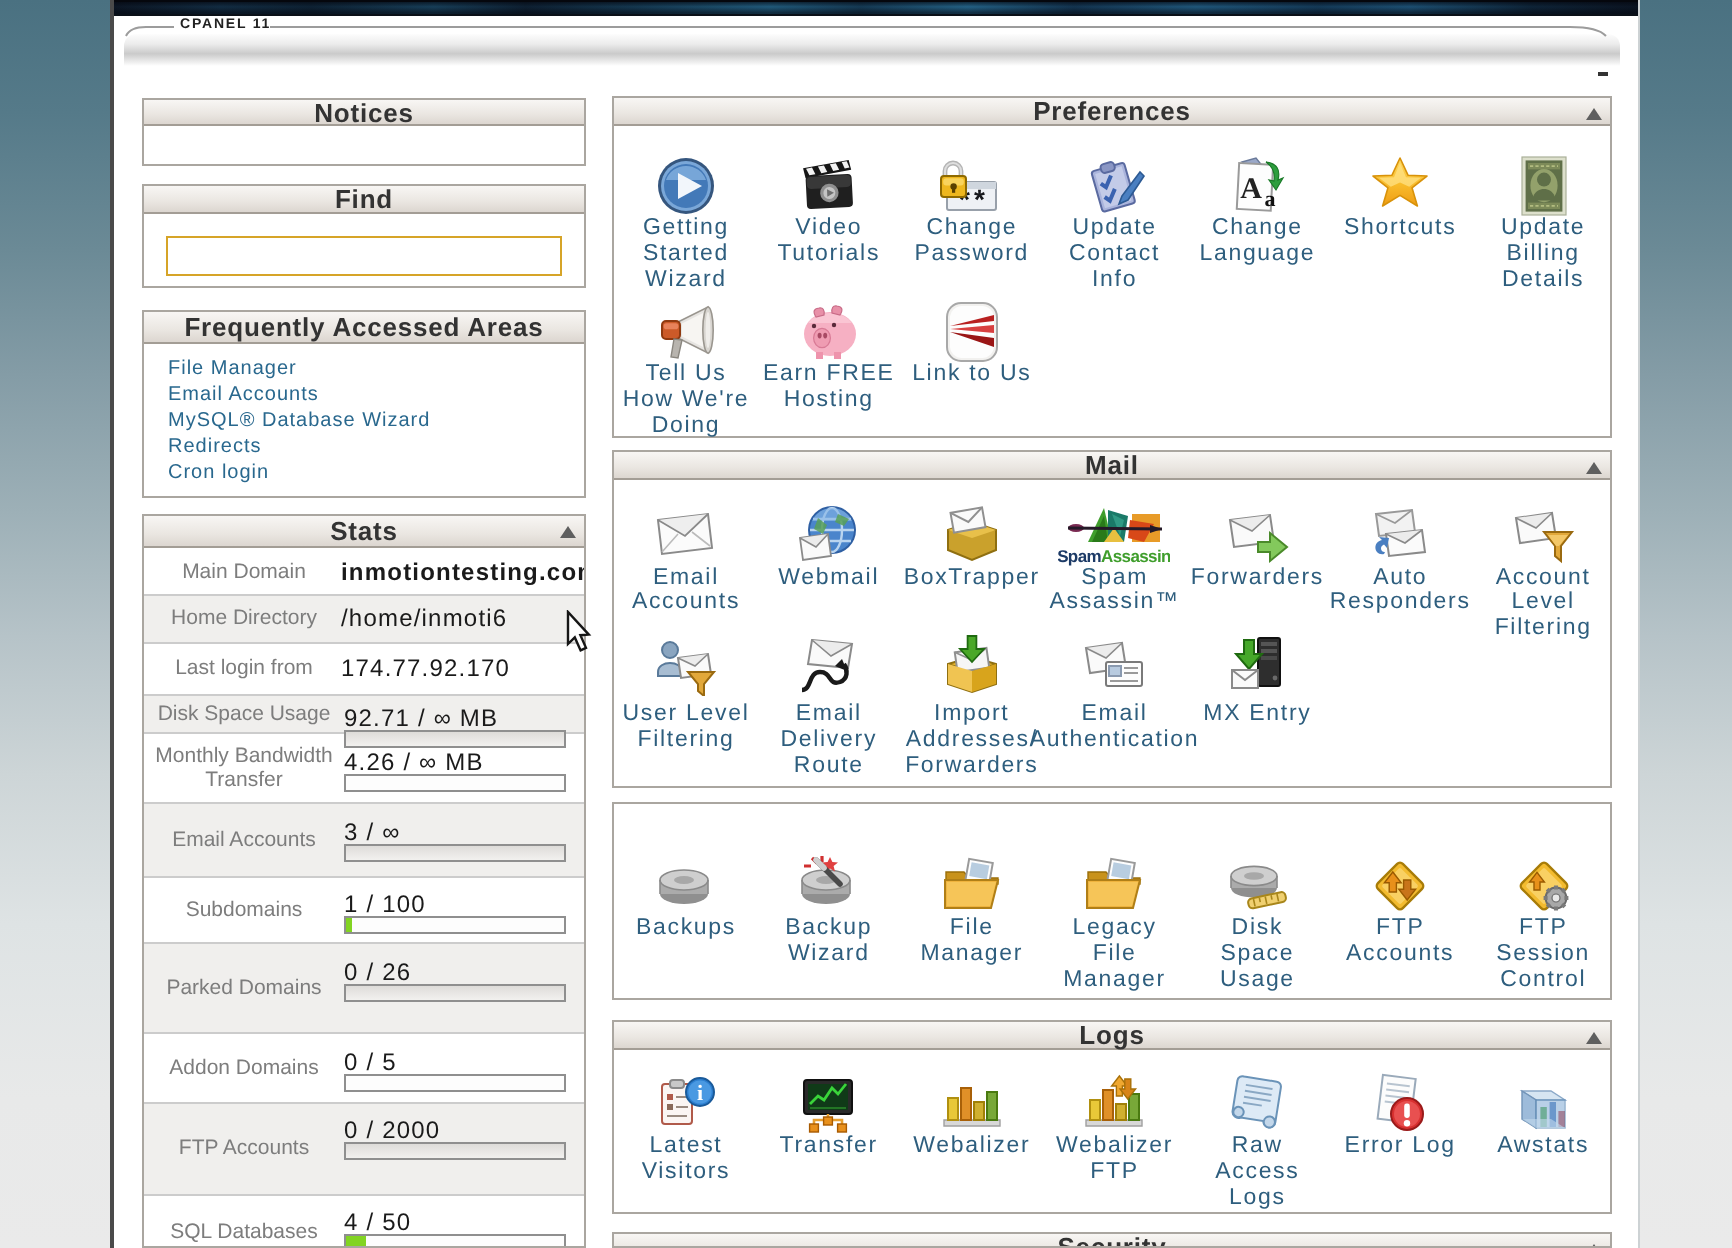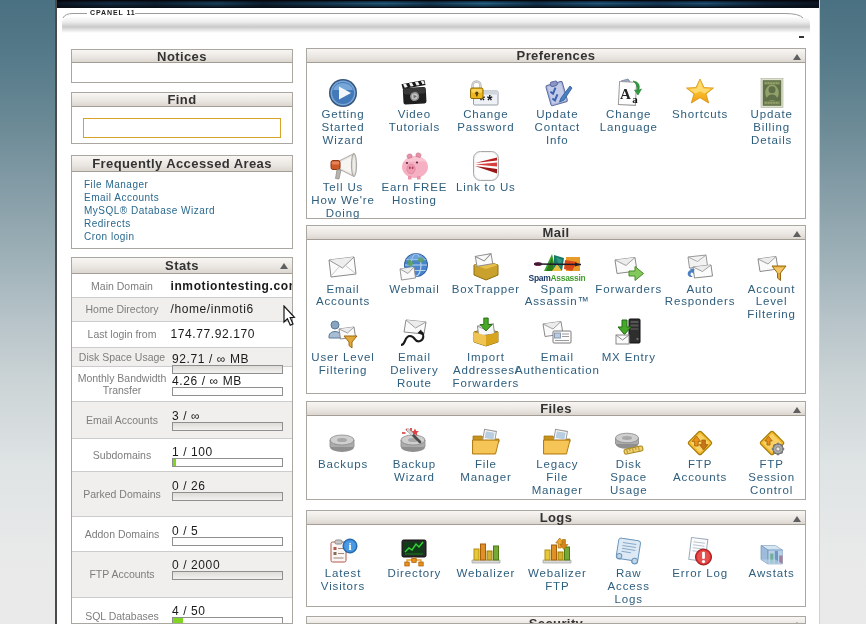--- a/index.html
+++ b/index.html
@@ -445,21 +445,20 @@
             <circle cx="24.5" cy="23" r="1.2" fill="#6a6a6a"></circle>
             <path d="M9 4 h5 v7 h4 l-6.5 7.5 -6.5 -7.5 h4 z" fill="#46a82a" stroke="#1f6a10"></path>
             <rect x="3" y="19" width="13" height="9" fill="#fafafa" stroke="#8a8a8a"></rect>
             <path d="M3 19 L9.5 24 L16 19" fill="none" stroke="#8a8a8a"></path>
           </svg>
         </div>
         <div class="lb" style="top:125px">MX Entry</div>
       </div>
     </div>
  <div class="panel main" style="top:401px;height:99px">
-      <div class="ph">Files<span class="tri"></span></div>
       <div class="cell" style="left:0px">
         <div class="ci" style="top:25px">
           <svg class="ic" width="32" height="32" viewBox="0 0 32 32">
             <ellipse cx="15" cy="20" rx="12" ry="5" fill="#8f8f8f"></ellipse>
             <rect x="3" y="13" width="24" height="7" fill="#ababab"></rect>
             <ellipse cx="15" cy="13" rx="12" ry="5" fill="#cfcfcf" stroke="#8a8a8a" stroke-width=".8"></ellipse>
             <ellipse cx="15" cy="13" rx="5" ry="2" fill="#a8a8a8"></ellipse>
             <path d="M3 13 v7 M27 13 v7" stroke="#8a8a8a" stroke-width=".8"></path>
           </svg>
         </div>
@@ -580,21 +579,21 @@
             <rect x="4" y="4" width="24" height="17" rx="1.5" fill="#2a2a2a" stroke="#111"></rect>
             <rect x="6" y="6" width="20" height="13" fill="#103a18"></rect>
             <path d="M7 16 l4 -4 3 2 4 -6 3 3 4 -5" stroke="#3ad43a" stroke-width="1.4" fill="none"></path>
             <path d="M7 18 h18" stroke="#2a8a2a" stroke-width=".8"></path>
             <path d="M16 21 v3 M9 27 v-3 h14 v3" stroke="#e8a030" stroke-width="1.3" fill="none"></path>
             <rect x="13.8" y="22.5" width="4.4" height="4" fill="#e8901c" stroke="#a85a00" stroke-width=".7"></rect>
             <rect x="6.8" y="26" width="4.4" height="4" fill="#e8901c" stroke="#a85a00" stroke-width=".7"></rect>
             <rect x="20.8" y="26" width="4.4" height="4" fill="#e8901c" stroke="#a85a00" stroke-width=".7"></rect>
           </svg>
         </div>
-        <div class="lb" style="top:56px">Directory</div>
+        <div class="lb" style="top:56px">Transfer</div>
       </div>
       <div class="cell" style="left:142.9px">
         <div class="ci" style="top:25px">
           <svg class="ic" width="32" height="32" viewBox="0 0 32 32">
             <path d="M2 27 L30 27 L30 24 L2 24 z" fill="#d8d8d8" stroke="#a0a0a0" stroke-width=".7"></path>
             <rect x="4" y="13" width="5" height="11" fill="#e8c838" stroke="#b09010"></rect>
             <rect x="10.5" y="8" width="5" height="16" fill="#e09028" stroke="#a86008"></rect>
             <rect x="17" y="15" width="5" height="9" fill="#d0b030" stroke="#a08008"></rect>
             <rect x="23.5" y="10" width="5" height="14" fill="#78a838" stroke="#4a7a10"></rect>
           </svg>

